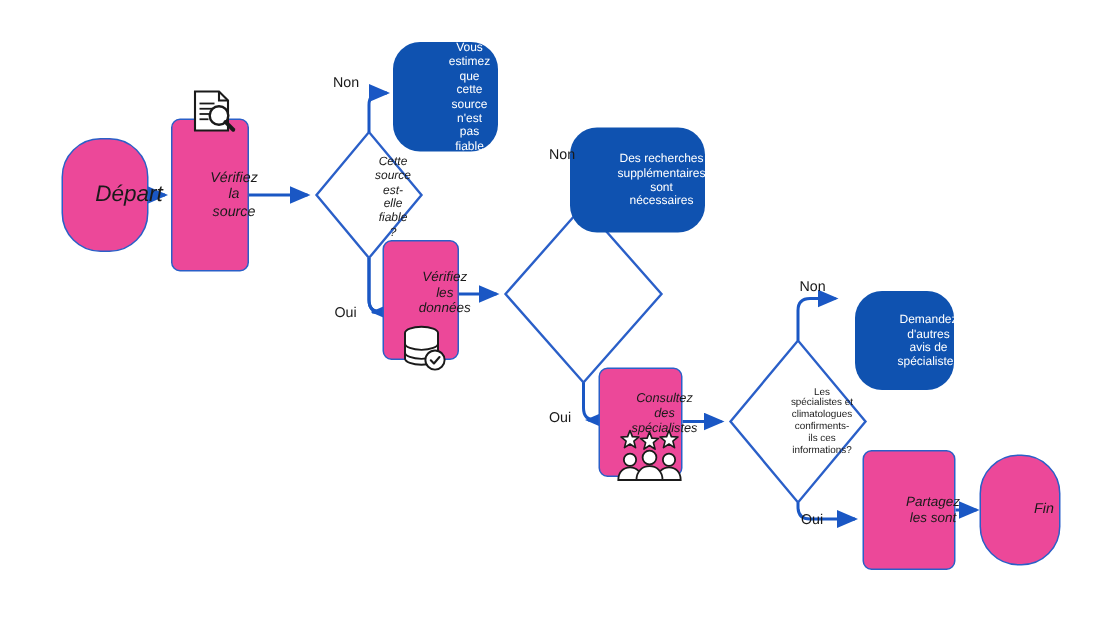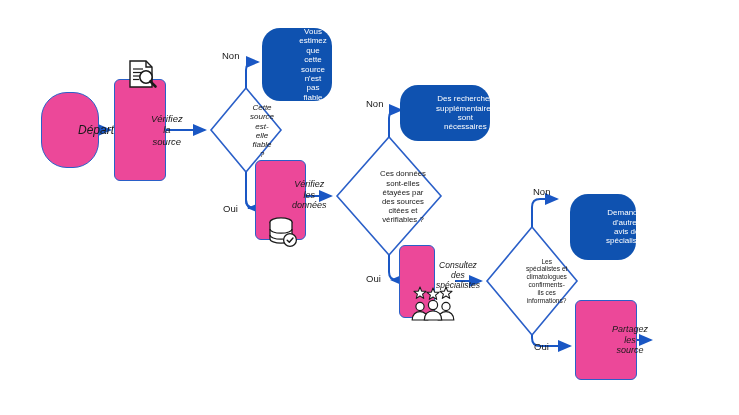--- a/index.html
+++ b/index.html
@@ -22,21 +22,21 @@
     left: 0;
     top: 0;
     width: 739px;
     height: 415px;
   }
   .node {
     position: absolute;
     box-sizing: border-box;
     display: flex;
     align-items: center;
-    justify-content: flex-start;
+    justify-content: center;
     text-align: center;
     line-height: 1.18;
     z-index: 3;
     padding-left: 32px;
   }
   
   .outlined {
     border: 1.6px solid #2a5fc8;
     background: #ec4899;
     color: #1a1a1a;
@@ -106,21 +106,21 @@
 
     <path d="M455,281 L481,281" fill="none" stroke="#1a57c4" stroke-width="2" marker-end="url(#arrowhead)"></path>
 
     <path d="M532,227 L532,207 Q532,199 540,199 L557,199" fill="none" stroke="#1a57c4" stroke-width="2" marker-end="url(#arrowhead)"></path>
 
     <path d="M532,335 L532,338 Q532,346 540,346 L570,346" fill="none" stroke="#1a57c4" stroke-width="2" marker-end="url(#arrowhead)"></path>
 
     <path d="M637,340 L651,340" fill="none" stroke="#1a57c4" stroke-width="2" marker-end="url(#arrowhead)"></path>
   </svg>
 
-  <div class="node terminator outlined" style="left:41px; top:92px; width:58px; height:76px; font-size:12px;">
+  <div class="node terminator outlined" style="left:41px; top:92px; width:58px; height:76px; font-size:15px;">
     <span class="node-text">Départ</span>
   </div>
 
   <div class="node process outlined" style="left:114px; top:79px; width:52px; height:102px; font-size:9.5px;">
     <span class="node-text">Vérifiez
 la
 source</span>
   </div>
 
   <div class="icon-badge" style="left:122px; top:58px; width:38px; height:34px;">
@@ -162,36 +162,28 @@
     <svg viewBox="0 0 34 32" width="34" height="32" xmlns="http://www.w3.org/2000/svg">
       <ellipse cx="15" cy="6" rx="11" ry="4.2" fill="#ffffff" stroke="#1a1a1a" stroke-width="1.3"></ellipse>
       <path d="M4,6 L4,23 A11,4.2 0 0 0 26,23 L26,6" fill="#ffffff" stroke="#1a1a1a" stroke-width="1.3"></path>
       <path d="M4,13 A11,4.2 0 0 0 26,13" fill="none" stroke="#1a1a1a" stroke-width="1.2"></path>
       <path d="M4,19 A11,4.2 0 0 0 26,19" fill="none" stroke="#1a1a1a" stroke-width="1.2"></path>
       <circle cx="24" cy="24" r="6.4" fill="#ffffff" stroke="#1a1a1a" stroke-width="1.3"></circle>
       <path d="M21.2,24.2 L23.3,26.3 L27,22" fill="none" stroke="#1a1a1a" stroke-width="1.4" stroke-linecap="round" stroke-linejoin="round"></path>
     </svg>
   </div>
 
-  <div class="node diamond" style="left:344px; top:158px; width:90px; height:78px; font-size:7.8px;">
-    <span class="node-text">Ces données
-sont-elles
-étayées par
-des sources
-citées et
-vérifiables ?</span>
-  </div>
-
-  <div class="node filled" style="left:400px; top:85px; width:90px; height:56px; font-size:8px;">
+
+  <div class="node filled" style="left:380px; top:85px; width:90px; height:70px; font-size:8px;">
     <span class="node-text">Des recherches
 supplémentaires
 sont nécessaires</span>
   </div>
 
-  <div class="node process outlined" style="left:399px; top:245px; width:36px; height:73px; font-size:8.5px;
+  <div class="node process outlined" style="left:399px; top:245px; width:56px; height:73px; font-size:8.5px;
               align-items:flex-start; padding-top:12px;">
     <span class="node-text">Consultez
 des
 spécialistes</span>
   </div>
 
   <div class="icon-badge" style="left:410px; top:286px; width:46px; height:36px;">
     <svg viewBox="0 0 46 36" width="46" height="36" xmlns="http://www.w3.org/2000/svg">
       <g fill="#ffffff" stroke="#1a1a1a" stroke-width="1.1" stroke-linejoin="round">
         <path d="M10,1 L11.6,5.1 L16,5.3 L12.6,8.1 L13.7,12.4 L10,10 L6.3,12.4 L7.4,8.1 L4,5.3 L8.4,5.1 Z"></path>
@@ -220,23 +212,26 @@
 
   <div class="node filled" style="left:570px; top:166px; width:66px; height:66px; font-size:8px;margin-top:28px;">
     <span class="node-text">Demandez
 d'autres
 avis de
 spécialistes</span>
   </div>
 
   <div class="node process outlined" style="left:575px; top:300px; width:62px; height:80px; font-size:9px;">
     <span class="node-text">Partagez
-les source</span>
-  </div>
-
+les sont</span>
+  </div>
+
+  <div class="node terminator outlined" style="left:653px; top:303px; width:54px; height:74px; font-size:9.5px;">
+    <span class="node-text">Fin</span>
+  </div>
 
   <div class="edge-label" style="left:222px; top:50px; font-size:9.5px;">Non</div>
 
   <div class="edge-label" style="left:223px; top:203px; font-size:9.5px;">Oui</div>
 
   <div class="edge-label" style="left:366px; top:98px; font-size:9.5px;">Non</div>
 
   <div class="edge-label" style="left:366px; top:273px; font-size:9.5px;">Oui</div>
 
   <div class="edge-label" style="left:533px; top:186px; font-size:9.5px;">Non</div>

